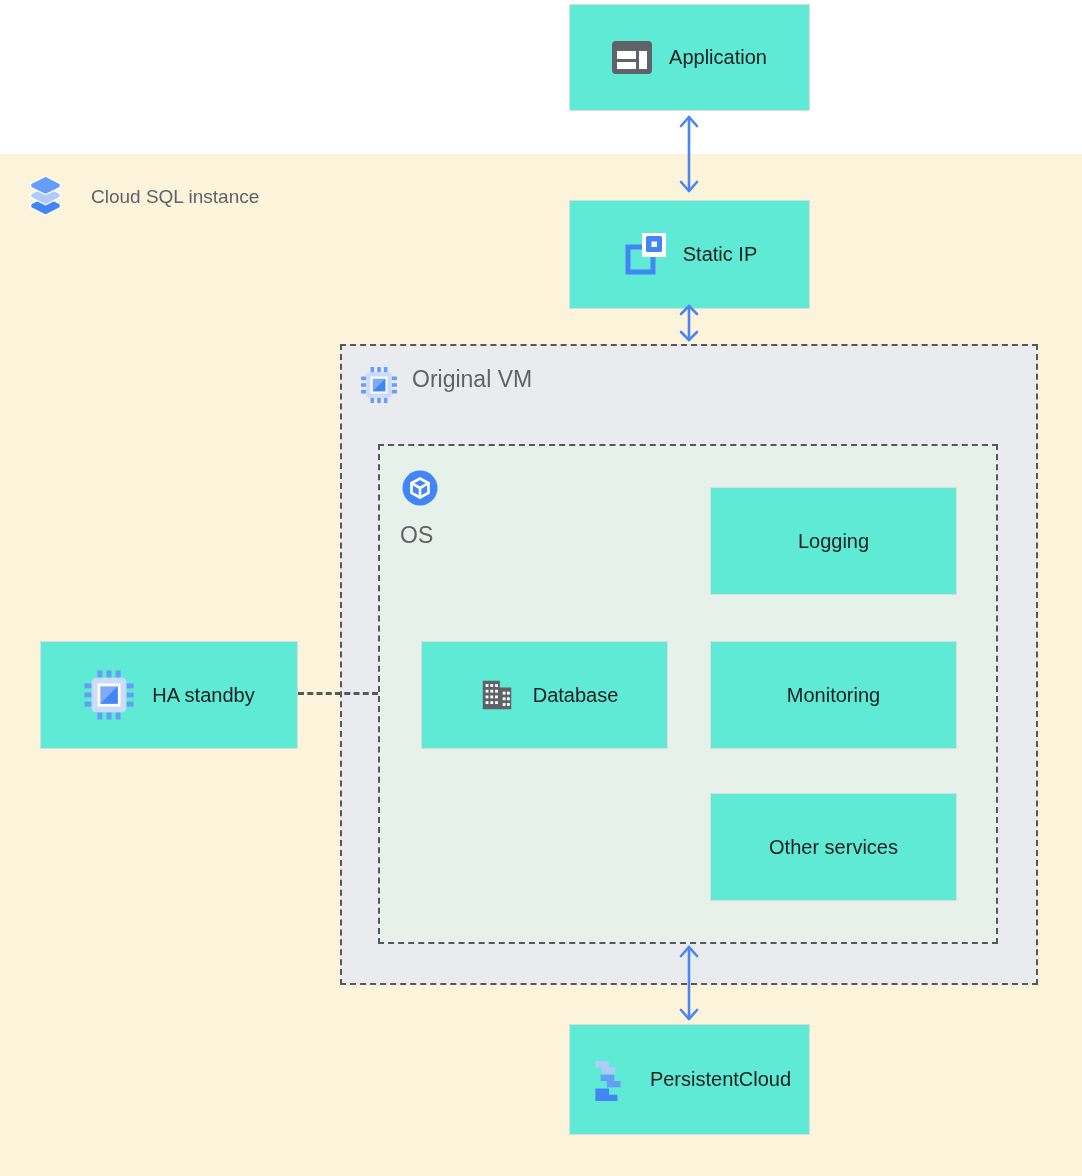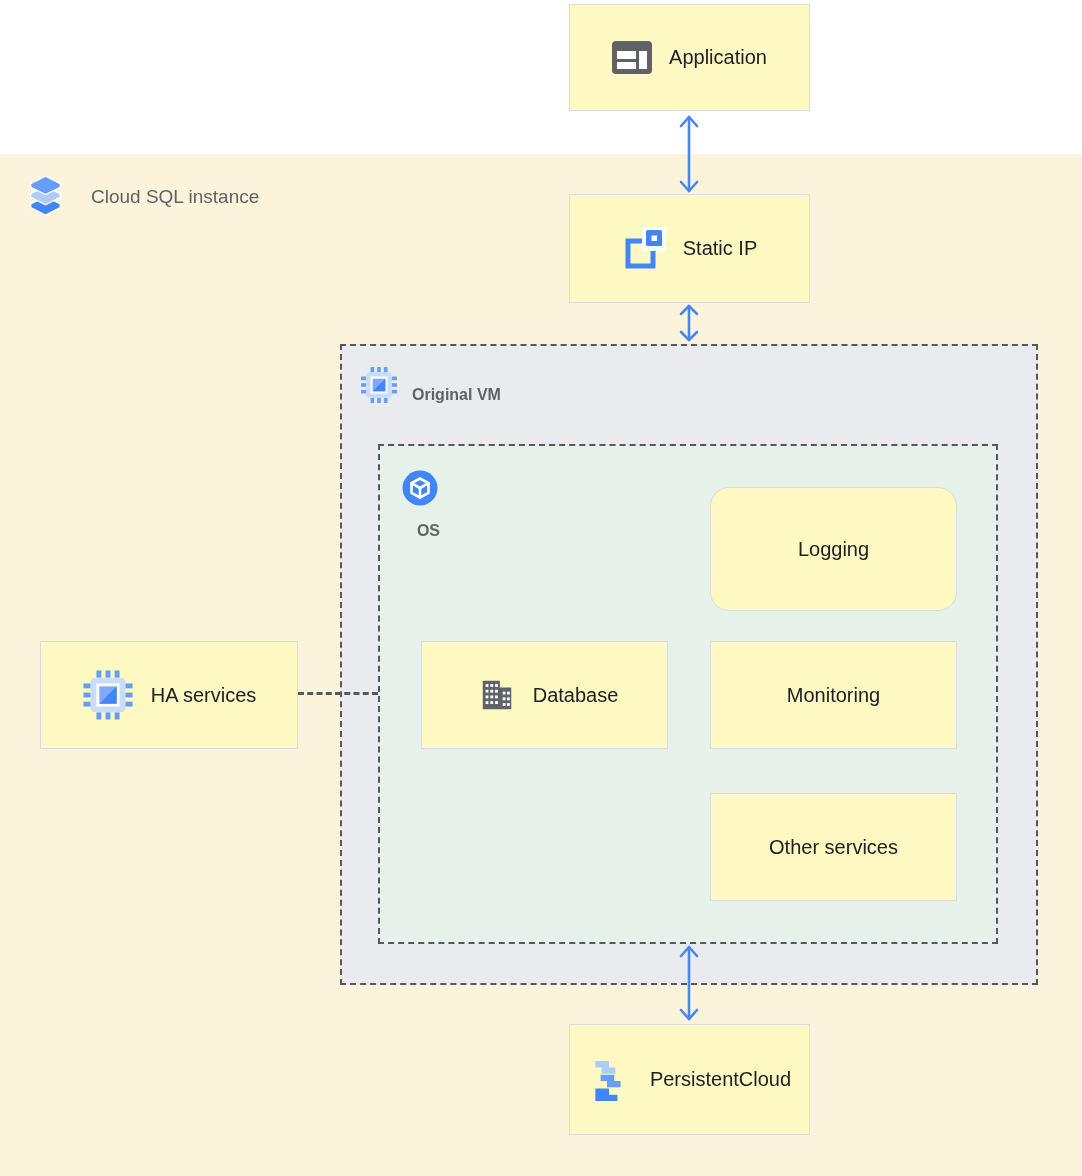--- a/index.html
+++ b/index.html
@@ -7,27 +7,27 @@
     --icon-blue-light:#aecbfa; --icon-blue-pale:#c9dcfb; --icon-blue-soft:#7faaf7;
     --icon-gray:#5f6368; --instance-background:#fcf4da; --vm-background:#e9ebee;
     --os-background:#e5f1e9; --box-border:#dadce0; --dashed-border:#55585c;
     --label-text:#202124; --muted-text:#5f6368;
   }
   html,body{margin:0;padding:0;background:#fff;}
   #page{position:relative;width:1082px;height:1176px;background:#fff;overflow:hidden;
         font-family:"Liberation Sans","DejaVu Sans",sans-serif;}
   .instance-bg{position:absolute;left:0;top:154px;width:1082px;height:1022px;
         background:var(--instance-background,#fcf4da);}
-  .node{position:absolute;background:#fef9c3;border:1px solid var(--box-border,#dadce0);
+  .node{position:absolute;background:#5eead4;border:1px solid var(--box-border,#dadce0);
         box-sizing:border-box;display:flex;align-items:center;justify-content:center;gap:17px;
         font-size:20px;color:var(--label-text,#202124);}
   .node .lbl{white-space:nowrap;}
   .group{position:absolute;box-sizing:border-box;border:2.5px dashed var(--dashed-border,#55585c);}
-  .group-label{position:absolute;display:flex;align-items:flex-end;gap:14px;
-        font-size:16px;color:var(--muted-text,#5f6368);font-weight:bold;}
+  .group-label{position:absolute;display:flex;align-items:flex-start;gap:14px;
+        font-size:23px;color:var(--muted-text,#5f6368);}
   .hdr-label{position:absolute;left:27px;top:176px;display:flex;align-items:center;gap:27px;
         font-size:19px;color:var(--muted-text,#5f6368);}
   .arrow{position:absolute;width:24px;}
   .arrow line,.arrow path{stroke:var(--arrow-blue,#4b85f0);stroke-width:2.6;fill:none;stroke-linecap:round;stroke-linejoin:round;}
   .connector{position:absolute;left:298px;top:692px;width:80px;height:0;
         border-top:3px dashed var(--dashed-border,#55585c);}
   .pd-text{display:flex;line-height:1.35;text-align:left;}
   
   .ic-gray{fill:var(--icon-gray,#5f6368);} .ic-blue{fill:var(--icon-blue,#4285f4);}
   .ic-blue-m{fill:var(--icon-blue-medium,#669df6);} .ic-blue-l{fill:var(--icon-blue-light,#aecbfa);}
@@ -66,21 +66,21 @@
     </span>
     <span class="lbl">Application</span>
   </div>
 
   <svg class="arrow" style="left:677px;top:114px;" width="24" height="80" viewBox="0 0 24 80">
     <line x1="12" y1="3" x2="12" y2="77"></line>
     <path d="M4 12 L12 3 L20 12"></path>
     <path d="M4 68 L12 77 L20 68"></path>
   </svg>
 
-  <div class="node" style="left:569px;top:194px;width:241px;height:109px;">
+  <div class="node" style="left:569px;top:200px;width:241px;height:109px;">
     <span>
       <svg width="44" height="44" viewBox="0 0 44 44">
         <rect x="6" y="14" width="25" height="25" fill="none" stroke="var(--icon-blue,#4285f4)" stroke-width="5"></rect>
         <rect x="20" y="0" width="24" height="24" class="ic-white"></rect>
         <rect x="24" y="3" width="16" height="16" rx="1.5" class="ic-blue"></rect>
         <rect x="29.5" y="8.5" width="5.5" height="5.5" class="ic-white"></rect>
       </svg>
     </span>
     <span class="lbl">Static IP</span>
   </div>
@@ -124,21 +124,21 @@
       <svg width="40" height="40" viewBox="0 0 40 40">
         <circle cx="20" cy="20" r="17.5" class="ic-blue"></circle>
         <path class="st-white" d="M20 10.5 L28.5 15.2 L28.5 24.8 L20 29.5 L11.5 24.8 L11.5 15.2 Z"></path>
         <path class="st-white" d="M11.5 15.2 L20 20 L28.5 15.2"></path>
         <path class="st-white" d="M20 20 L20 29.5"></path>
       </svg>
     </span>
     <span>OS</span>
   </div>
 
-  <div class="node" style="left:710px;top:487px;width:247px;height:124px;border-radius:19px;">
+  <div class="node" style="left:710px;top:487px;width:247px;height:108px;">
     <span class="lbl">Logging</span>
   </div>
 
   <div class="node" style="left:421px;top:641px;width:247px;height:108px;padding-left:7px;">
     <span>
       <svg width="38" height="38" viewBox="0 0 40 40">
         <path class="ic-gray" d="M5 35 V5 H23 V12 H35 V35 Z"></path>
         <g class="ic-white">
           <rect x="8" y="8.5" width="3" height="3"></rect>
             <rect x="13" y="8.5" width="3" height="3"></rect>
@@ -188,21 +188,21 @@
           <rect x="30" y="10" width="5" height="3.4"></rect>
             <rect x="30" y="16.3" width="5" height="3.4"></rect>
             <rect x="30" y="22.6" width="5" height="3.4"></rect>
         </g>
         <rect x="6" y="6" width="24" height="24" rx="3" class="ic-blue-p"></rect>
         <rect x="10" y="10" width="16" height="16" class="ic-white"></rect>
         <rect x="12" y="12" width="12" height="12" class="ic-blue-s"></rect>
         <path d="M12 24 L24 24 L24 12 Z" class="ic-blue"></path>
       </svg>
     </span>
-    <span class="lbl">HA services</span>
+    <span class="lbl">HA standby</span>
   </div>
 
   <div class="connector"></div>
 
   <svg class="arrow" style="left:677px;top:944px;" width="24" height="78" viewBox="0 0 24 78">
     <line x1="12" y1="3" x2="12" y2="75"></line>
     <path d="M4 12 L12 3 L20 12"></path>
     <path d="M4 66 L12 75 L20 66"></path>
   </svg>
 

